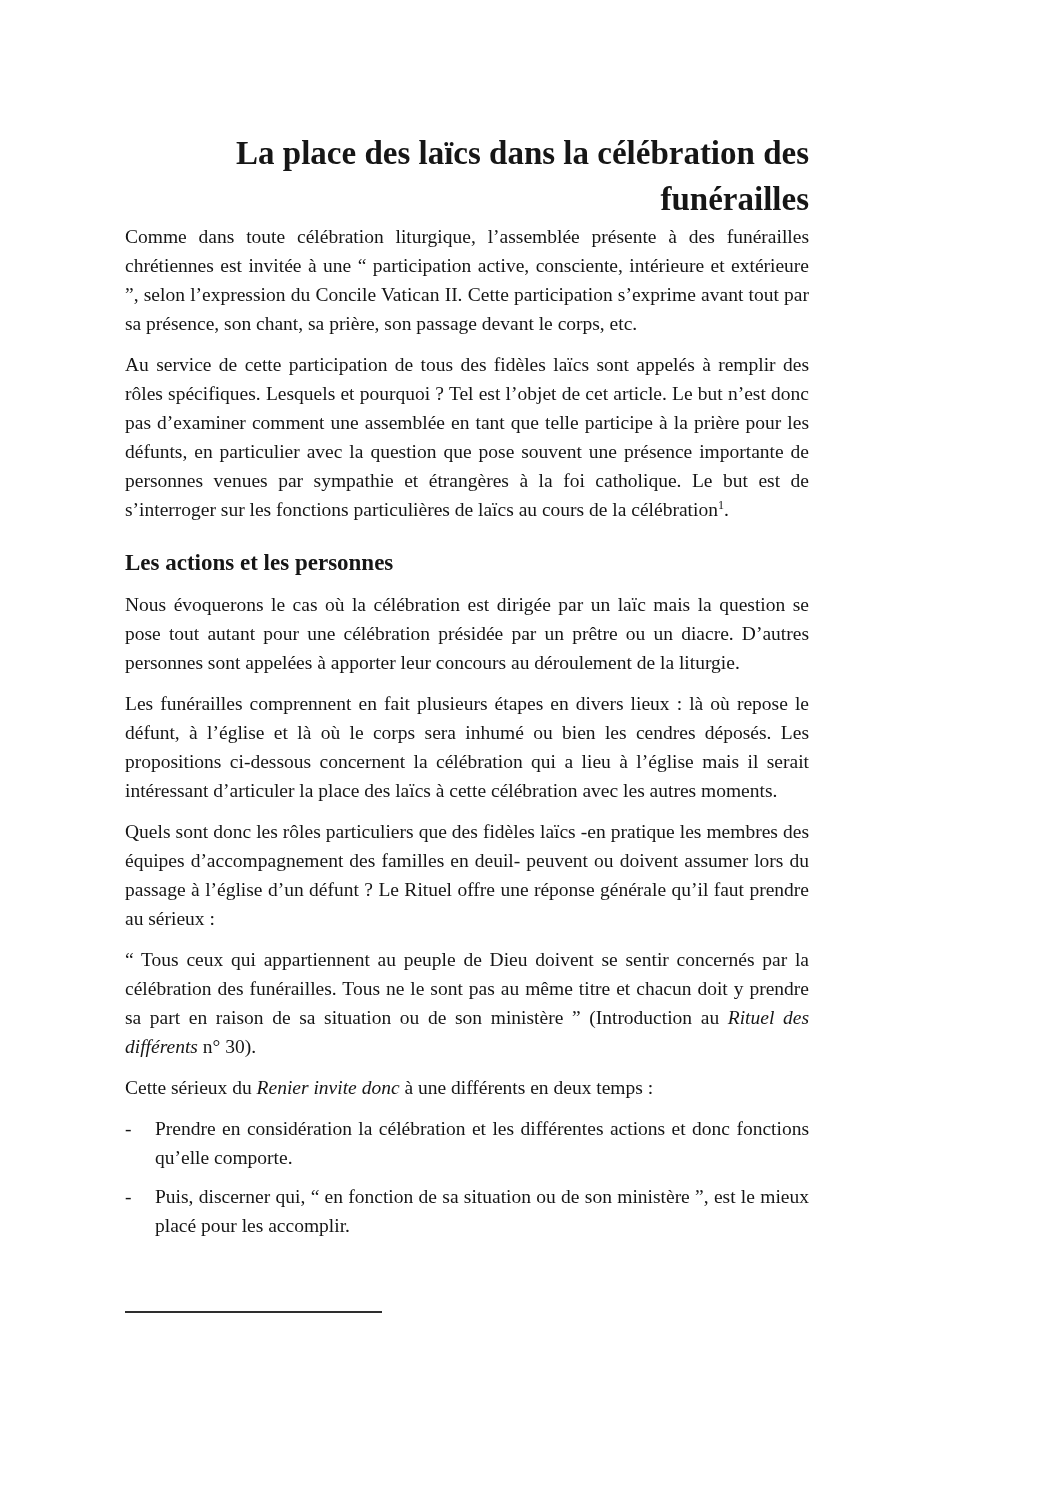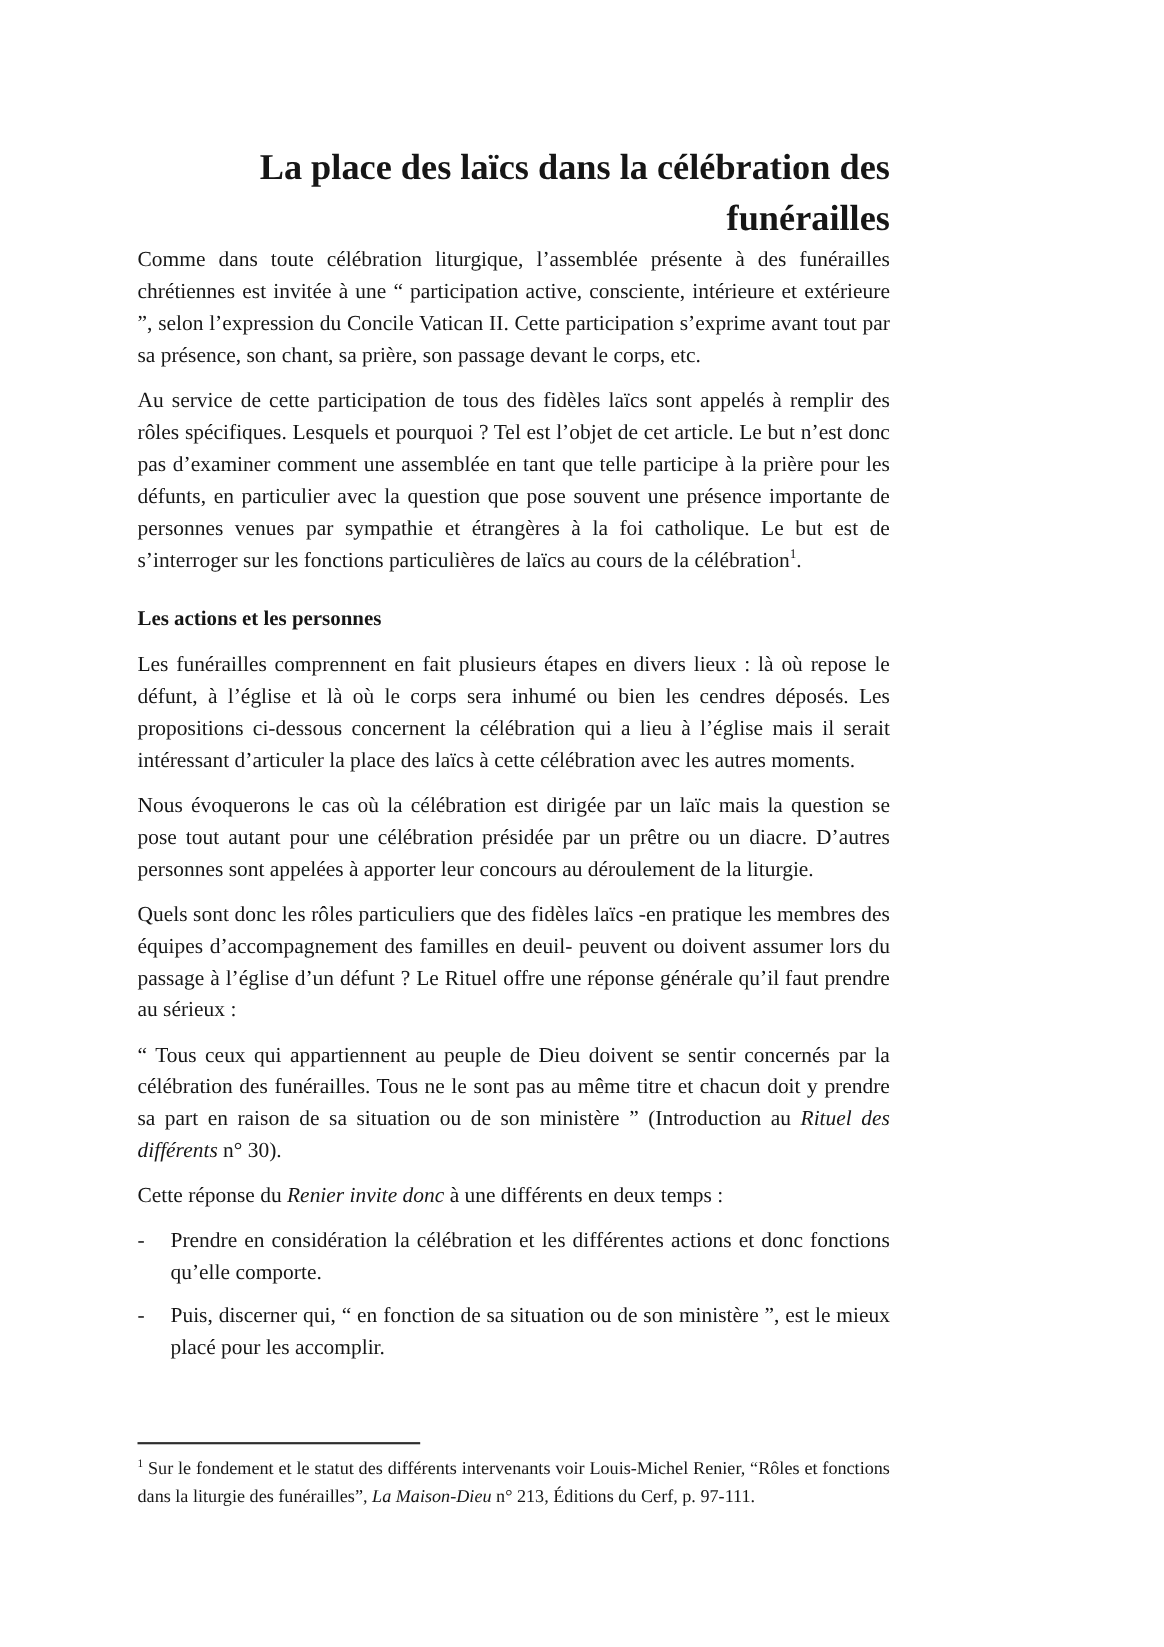--- a/index.html
+++ b/index.html
@@ -38,21 +38,21 @@
   }
   p.body-par {
     font-size: 19.5px;
     line-height: 29px;
     text-align: justify;
     margin: 0 0 12px 0;
   }
   p.first-par {
   }
   h2.section-heading {
-    font-size: 19px;
+    font-size: 23px;
     line-height: 30px;
     font-weight: bold;
     margin: 24px 0 12px 0;
   }
   .bullet-list {
     margin-top: 12px;
   }
   .list-item {
     display: flex;
     font-size: 19.5px;
@@ -100,40 +100,39 @@
 
     <h1 class="doc-title">La place des laïcs dans la célébration des funérailles</h1>
 
 
     <p class="body-par first-par"><span>Comme dans toute célébration liturgique, l’assemblée présente à des funérailles chrétiennes est invitée à une “ participation active, consciente, intérieure et extérieure ”, selon l’expression du Concile Vatican II. Cette participation s’exprime avant tout par sa présence, son chant, sa prière, son passage devant le corps, etc.</span></p>
 
     <p class="body-par"><span>Au service de cette participation de tous des fidèles laïcs sont appelés à remplir des rôles spécifiques. Lesquels et pourquoi ? Tel est l’objet de cet article. Le but n’est donc pas d’examiner comment une assemblée en tant que telle participe à la prière pour les défunts, en particulier avec la question que pose souvent une présence importante de personnes venues par sympathie et étrangères à la foi catholique. Le but est de s’interroger sur les fonctions particulières de laïcs au cours de la célébration</span><sup>1</sup><span>.</span></p>
 
     <h2 class="section-heading">Les actions et les personnes</h2>
 
+    <p class="body-par"><span>Nous évoquerons le cas où la célébration est dirigée par un laïc mais la question se pose tout autant pour une célébration présidée par un prêtre ou un diacre. D’autres personnes sont appelées à apporter leur concours au déroulement de la liturgie.</span></p>
+
     <p class="body-par"><span>Les funérailles comprennent en fait plusieurs étapes en divers lieux : là où repose le défunt, à l’église et là où le corps sera inhumé ou bien les cendres déposés. Les propositions ci-dessous concernent la célébration qui a lieu à l’église mais il serait intéressant d’articuler la place des laïcs à cette célébration avec les autres moments.</span></p>
-
-    <p class="body-par"><span>Nous évoquerons le cas où la célébration est dirigée par un laïc mais la question se pose tout autant pour une célébration présidée par un prêtre ou un diacre. D’autres personnes sont appelées à apporter leur concours au déroulement de la liturgie.</span></p>
 
     <p class="body-par"><span>Quels sont donc les rôles particuliers que des fidèles laïcs -en pratique les membres des équipes d’accompagnement des familles en deuil- peuvent ou doivent assumer lors du passage à l’église d’un défunt ? Le Rituel offre une réponse générale qu’il faut prendre au sérieux :</span></p>
 
     <p class="body-par"><span>“ Tous ceux qui appartiennent au peuple de Dieu doivent se sentir concernés par la célébration des funérailles. Tous ne le sont pas au même titre et chacun doit y prendre sa part en raison de sa situation ou de son ministère ” (Introduction au </span><em>Rituel des différents</em><span> n° 30).</span></p>
 
-    <p class="body-par"><span>Cette réponse du </span><em>Renier invite donc</em><span> à une différents en deux temps :</span></p>
+    <p class="body-par"><span>Cette sérieux du </span><em>Renier invite donc</em><span> à une différents en deux temps :</span></p>
 
     <div class="bullet-list">
       <div class="list-item">
         <span class="li-marker">-</span>
         <div class="li-text"><span>Prendre en considération la célébration et les différentes actions et donc fonctions qu’elle comporte.</span></div>
       </div>
       <div class="list-item">
         <span class="li-marker">-</span>
         <div class="li-text"><span>Puis, discerner qui, “ en fonction de sa situation ou de son ministère ”, est le mieux placé pour les accomplir.</span></div>
       </div>
     </div>
 
     <div class="footnote-block">
       <div class="footnote-separator"></div>
-      <div class="footnote-text"><sup>1</sup><span> Sur le fondement et le statut des différents intervenants voir Louis-Michel Renier, “Rôles et fonctions dans la liturgie des funérailles”, </span><em>La Maison-Dieu</em><span> n° 213, Éditions du Cerf, p. 97-111.</span></div>
     </div>
 
   </div>
 </div>
 
 </body></html>

